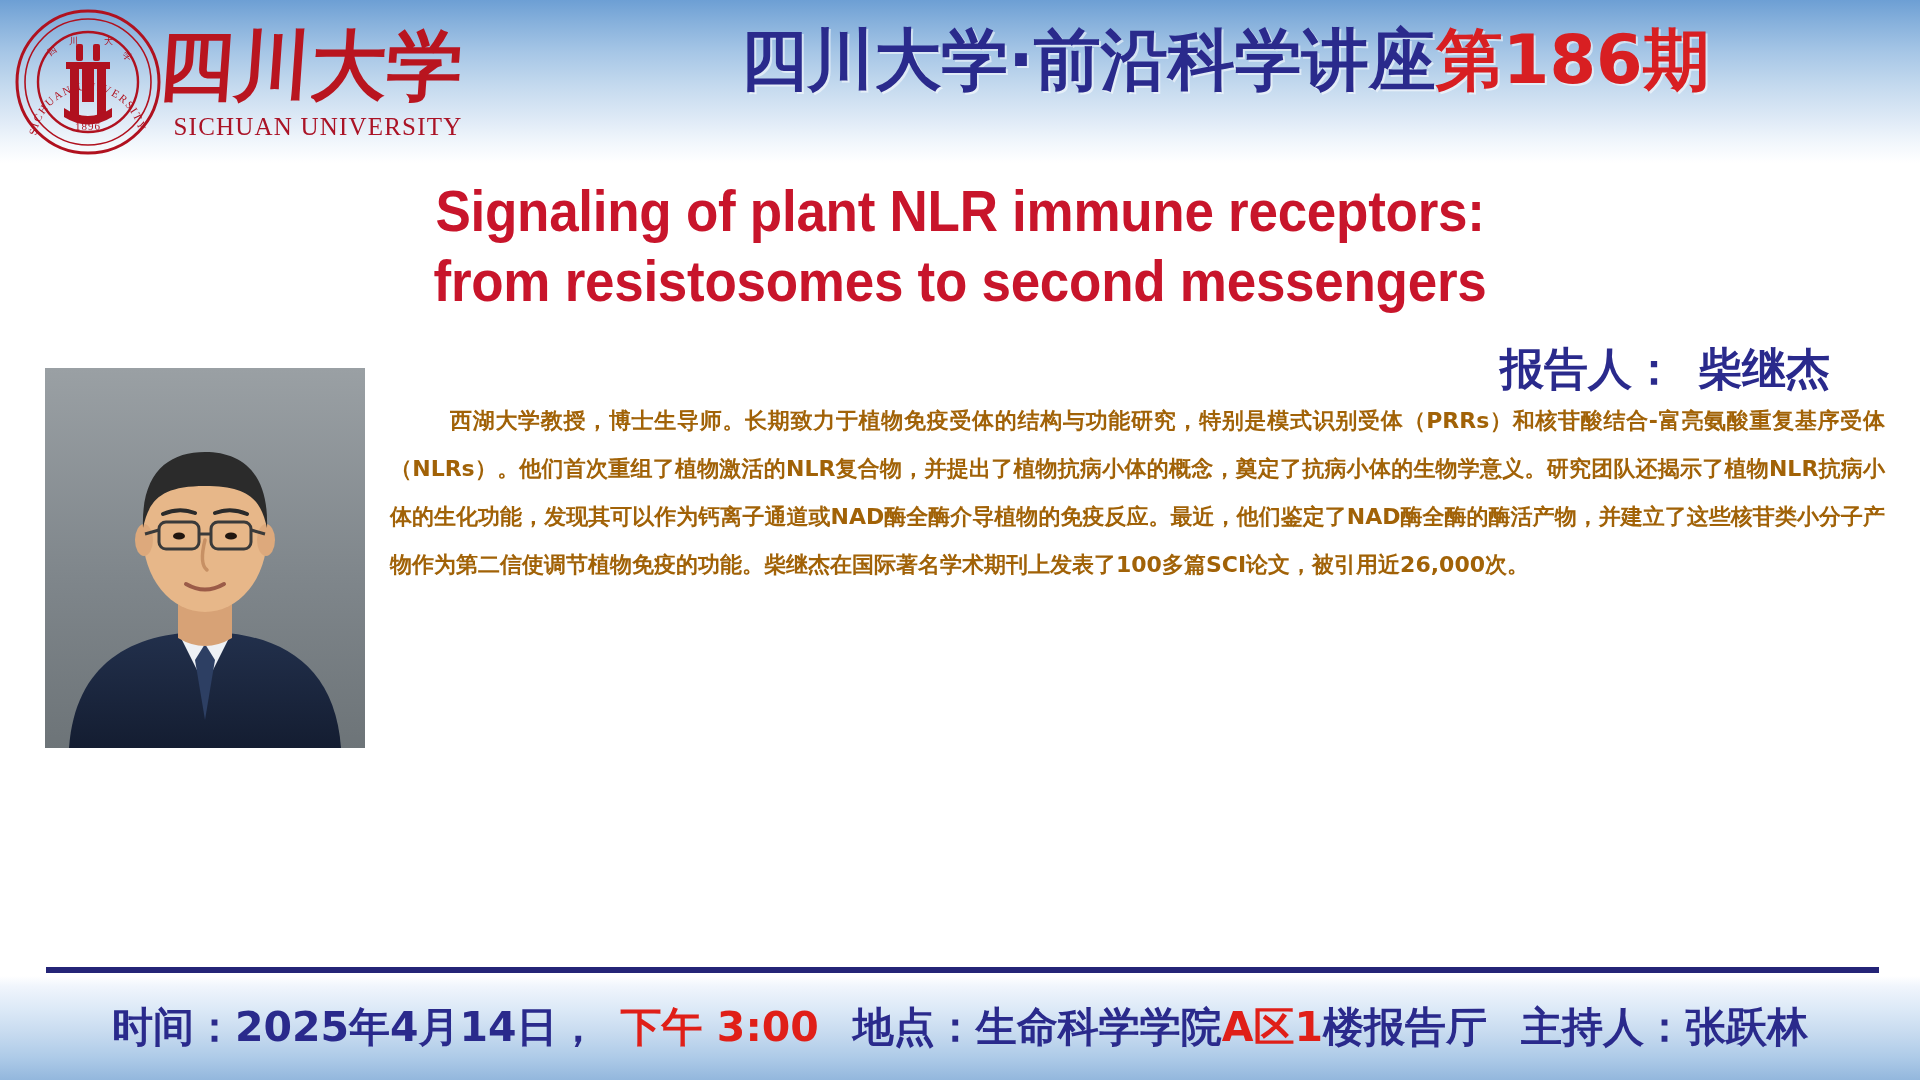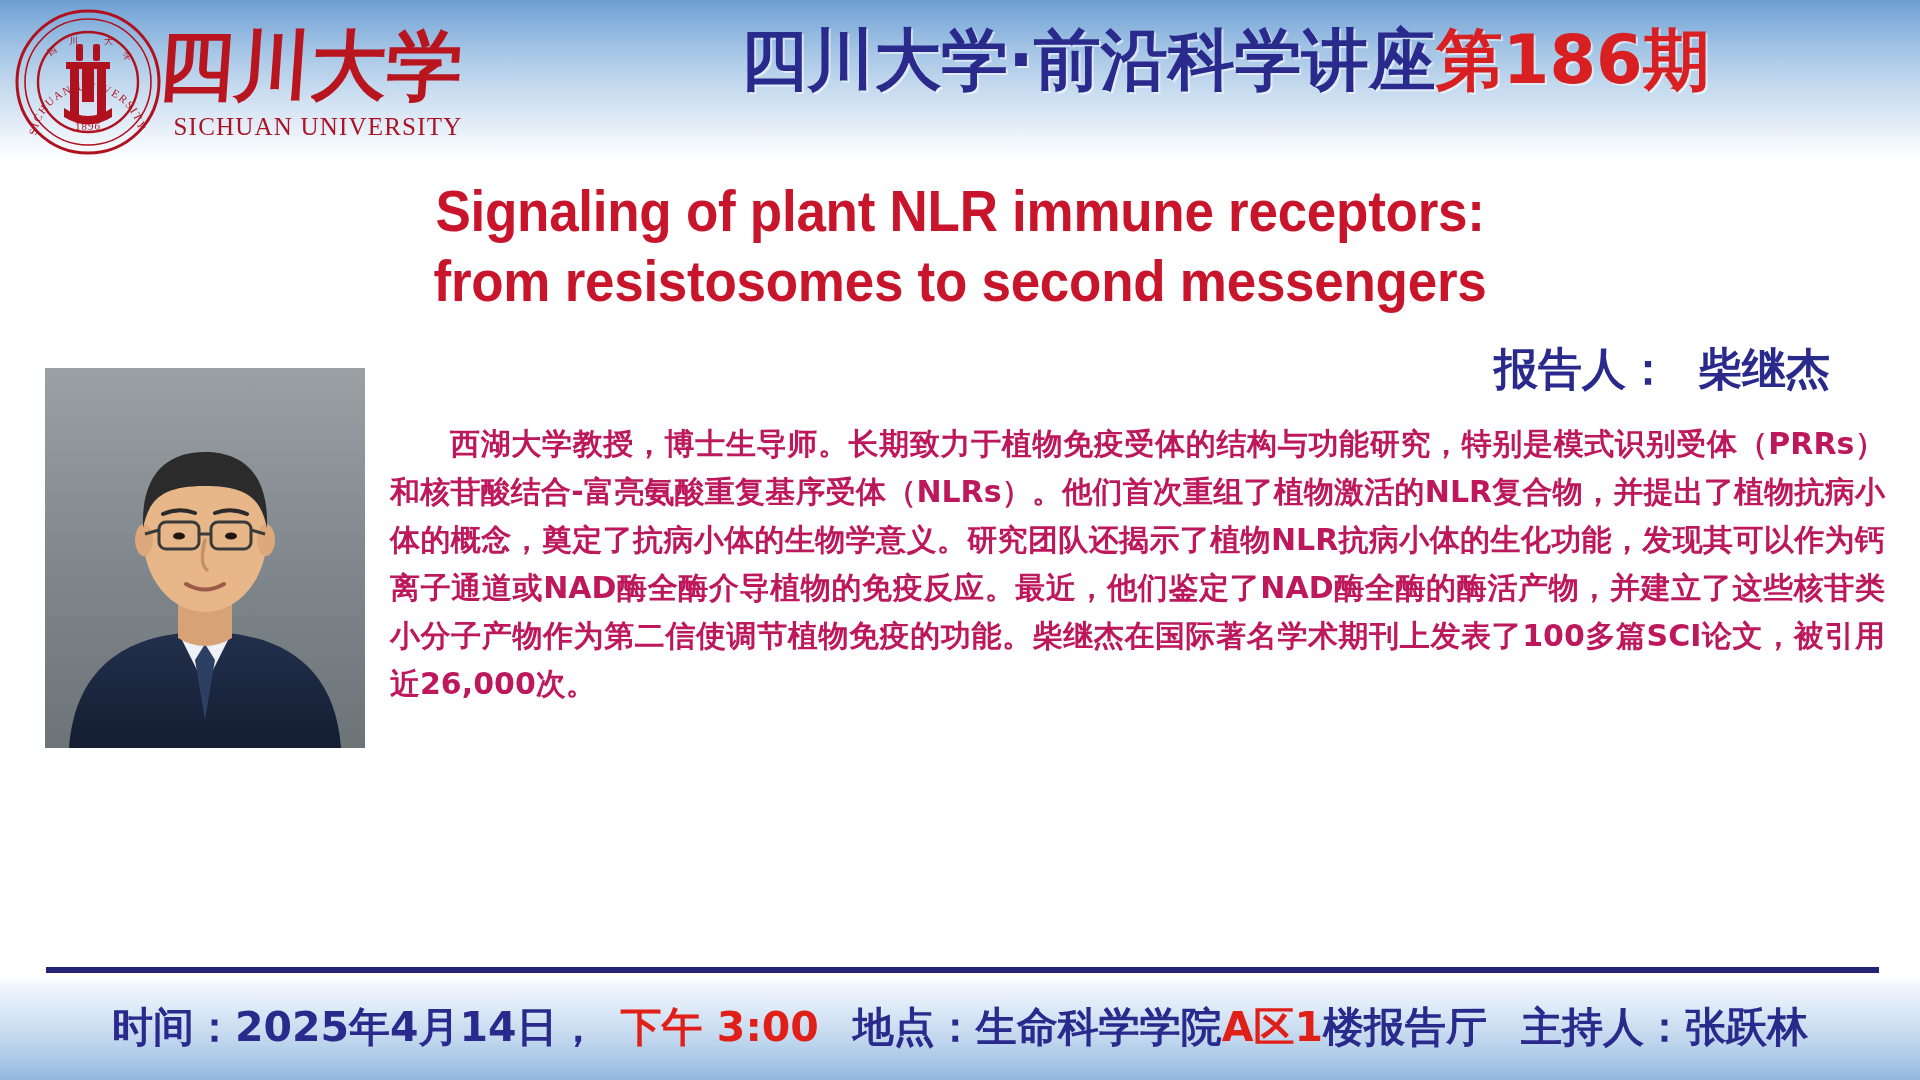--- a/index.html
+++ b/index.html
@@ -116,42 +116,42 @@
   .speaker-row {
     position: absolute;
     right: 90px;
     top: 340px;
     color: #2a2a8c;
     font-size: 44px;
     font-weight: bold;
     white-space: nowrap;
     font-family: "DejaVu Sans", "Liberation Sans", sans-serif;
   }
-  .speaker-row .label { margin-right: 28px; text-align: right; }
+  .speaker-row .label { margin-right: 22px; text-align: right; }
 
   
   .portrait {
     position: absolute;
     left: 45px;
     top: 368px;
     width: 320px;
     height: 380px;
     overflow: hidden;
     background: #8a8f93;
   }
   .portrait svg { display: block; }
 
   
   .bio {
     position: absolute;
     left: 390px;
-    top: 420px;
+    top: 397px;
     width: 1495px;
-    color: #be185d;
-    font-size: 30px;
+    color: #a16207;
+    font-size: 22px;
     font-weight: bold;
     line-height: 48px;
     text-align: justify;
     text-justify: inter-character;
     text-indent: 60px;
     font-family: "DejaVu Sans", "Liberation Sans", sans-serif;
   }
 
   
   .footer-rule {

